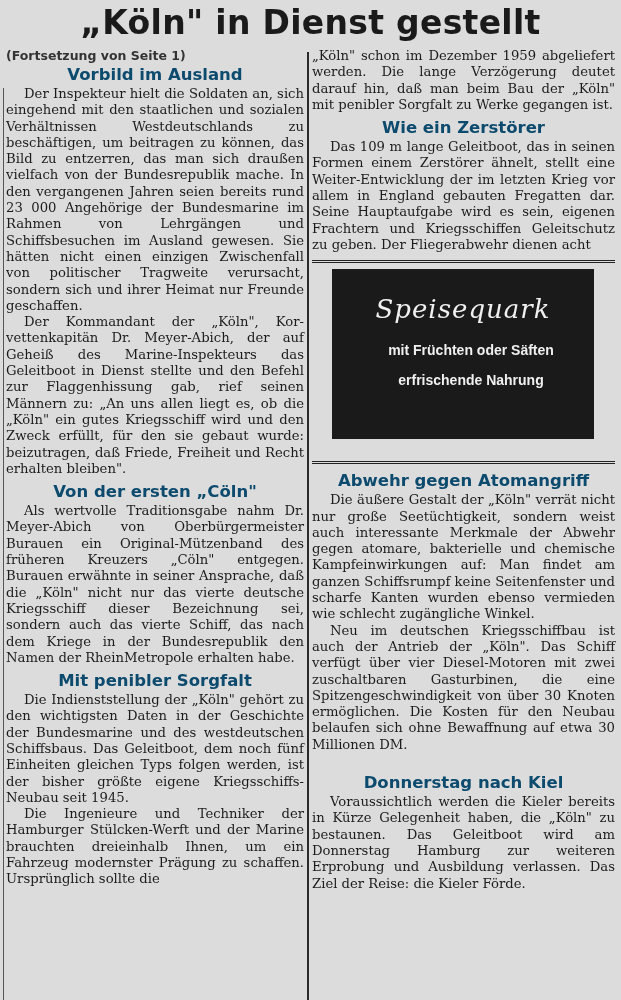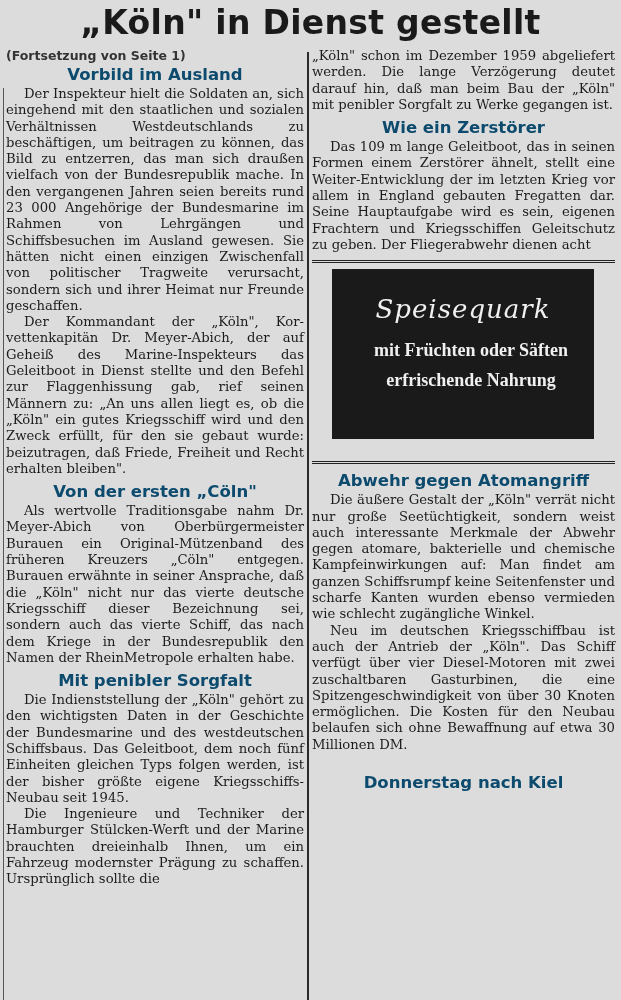--- a/index.html
+++ b/index.html
@@ -56,22 +56,22 @@
   }
   .ad {
     position:absolute; left:20px; top:6px; width:262px; height:170px;
     background:#1a1a1a; color:#f0f0f0; text-align:center;
   }
   .ad-brand {
     font-family:"DejaVu Serif", serif; font-style:italic;
     font-size:26px; line-height:52px; margin-top:14px; letter-spacing:1px;
   }
   .ad-line {
-    font-family:Liberation Serif, serif; font-weight:bold;
-    font-size:18px; line-height:30px;padding-left:16px;
+    font-family:Liberation Sans, sans-serif; font-weight:bold;
+    font-size:14px; line-height:30px;padding-left:16px;
   }
 </style>
 </head>
 <body>
 
 <div class="paper">
 
   <div class="headline">„Köln" in Dienst gestellt</div>
 
   <div class="left-border"></div>
@@ -105,15 +105,16 @@
         <div class="ad-line">erfrischende Nahrung</div>
       </div>
     </div>
 
 
     <h2 style="margin-top:0">Abwehr gegen Atomangriff</h2>
     <p>Die äußere Gestalt der „Köln" ver­rät nicht nur große Seetüchtigkeit, sondern weist auch interessante Merk­male der Abwehr gegen atomare, bak­terielle und chemische Kampfeinwir­kungen auf: Man findet am ganzen Schiffsrumpf keine Seitenfenster und scharfe Kanten wurden ebenso ver­mieden wie schlecht zugängliche Winkel.</p>
     <p>Neu im deutschen Kriegsschiffbau ist auch der Antrieb der „Köln". Das Schiff verfügt über vier Diesel-Motoren mit zwei zuschaltbaren Gasturbinen, die eine Spitzengeschwindigkeit von über 30 Knoten ermöglichen. Die Ko­sten für den Neubau belaufen sich ohne Bewaffnung auf etwa 30 Mil­lionen DM.</p>
 
     <h2 style="margin-top:19px">Donnerstag nach Kiel</h2>
+    <p>Voraussichtlich werden die Kieler bereits in Kürze Gelegenheit haben, die „Köln" zu bestaunen. Das Geleitboot wird am Donnerstag Hamburg zur weiteren Erprobung und Ausbildung verlassen. Das Ziel der Reise: die Kie­ler Förde.</p>
   </div>
 
 </div>
 
 </body></html>

